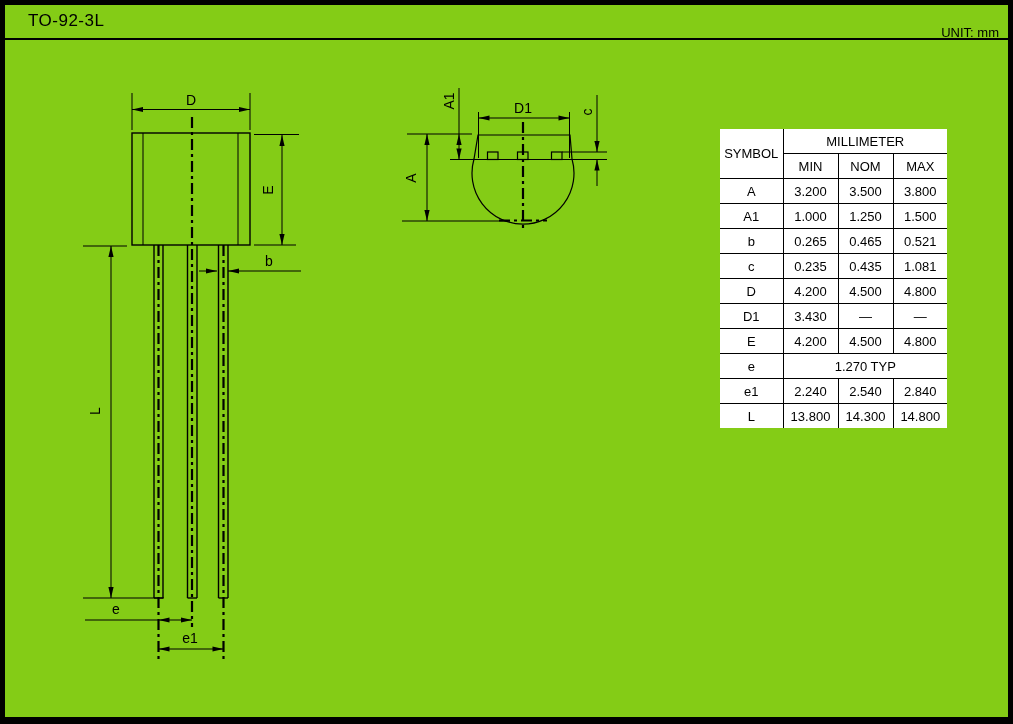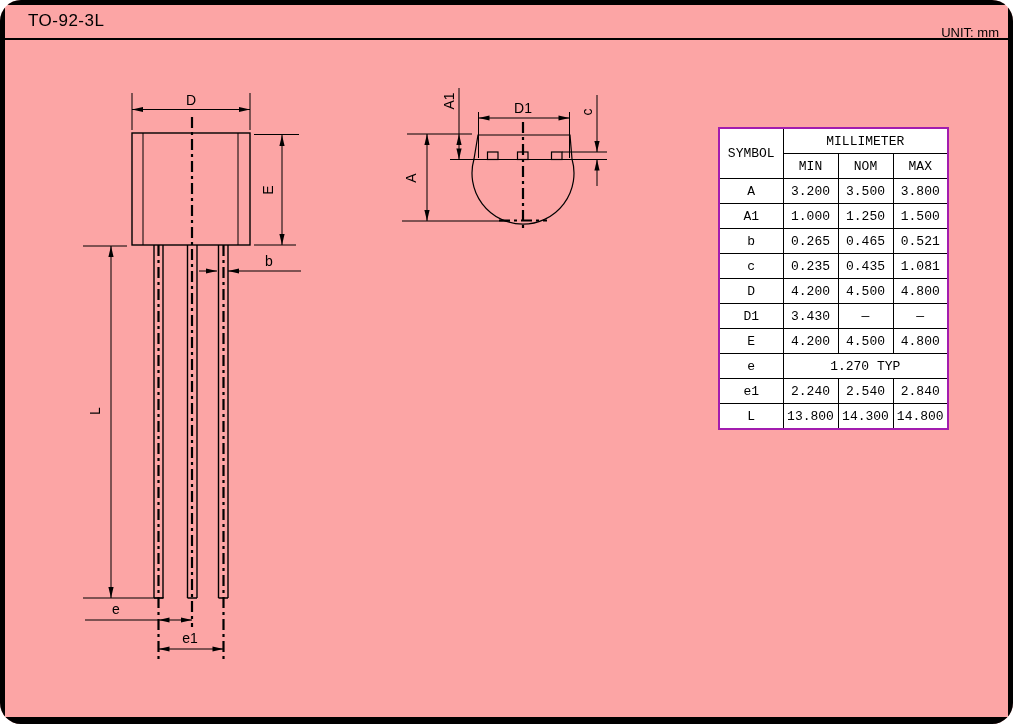--- a/index.html
+++ b/index.html
@@ -1,18 +1,18 @@
 <!DOCTYPE html>
 <html><head>
 <meta charset="utf-8">
 <style>
   html,body{margin:0;padding:0;background:#fff;}
   .page{
-    position:relative;width:1013px;height:724px;background:#fca5a5;
-    font-family:"Liberation Sans", sans-serif;color:#000;overflow:hidden;border-radius:21px;
+    position:relative;width:1013px;height:724px;background:#84cc16;
+    font-family:"Liberation Sans", sans-serif;color:#000;overflow:hidden;
   }
   .frame{position:absolute;background:#000;}
   .frame.top{left:0;top:0;width:1013px;height:5px;}
   .frame.left{left:0;top:0;width:5px;height:724px;}
   .frame.right{right:0;top:0;width:5px;height:724px;}
   .frame.bottom{left:0;bottom:0;width:1013px;height:7px;}
   .title-sep{position:absolute;left:0;top:38px;width:1013px;height:2px;background:#000;}
   .doc-title{
     position:absolute;left:28px;top:11px;font-size:17px;line-height:20px;
     letter-spacing:0.5px;color:#000;
@@ -24,21 +24,21 @@
   svg.drawing text{font-family:"Liberation Sans", sans-serif;font-size:14px;fill:#000;}
   table.dim-table{
     position:absolute;left:718px;top:127px;width:229px;
     border-collapse:collapse;table-layout:fixed;
     font-size:13px;color:#000;background:#fff;
   }
   table.dim-table th, table.dim-table td{
     border:1px solid #000;text-align:center;vertical-align:middle;
     height:24px;padding:0;font-weight:normal;overflow:hidden;white-space:nowrap;
   }
-  table.dim-table{border:2px solid #a21caf;font-family:Liberation Mono, monospace;}
+  table.dim-table{border:2px solid #84cc16;}
   col.c-sym{width:64px;} col.c-min{width:55px;} col.c-nom{width:55px;} col.c-max{width:55px;}
 </style>
 </head>
 <body>
 
 <div class="page">
 
   <div class="frame top"></div>
   <div class="frame left"></div>
   <div class="frame right"></div>

